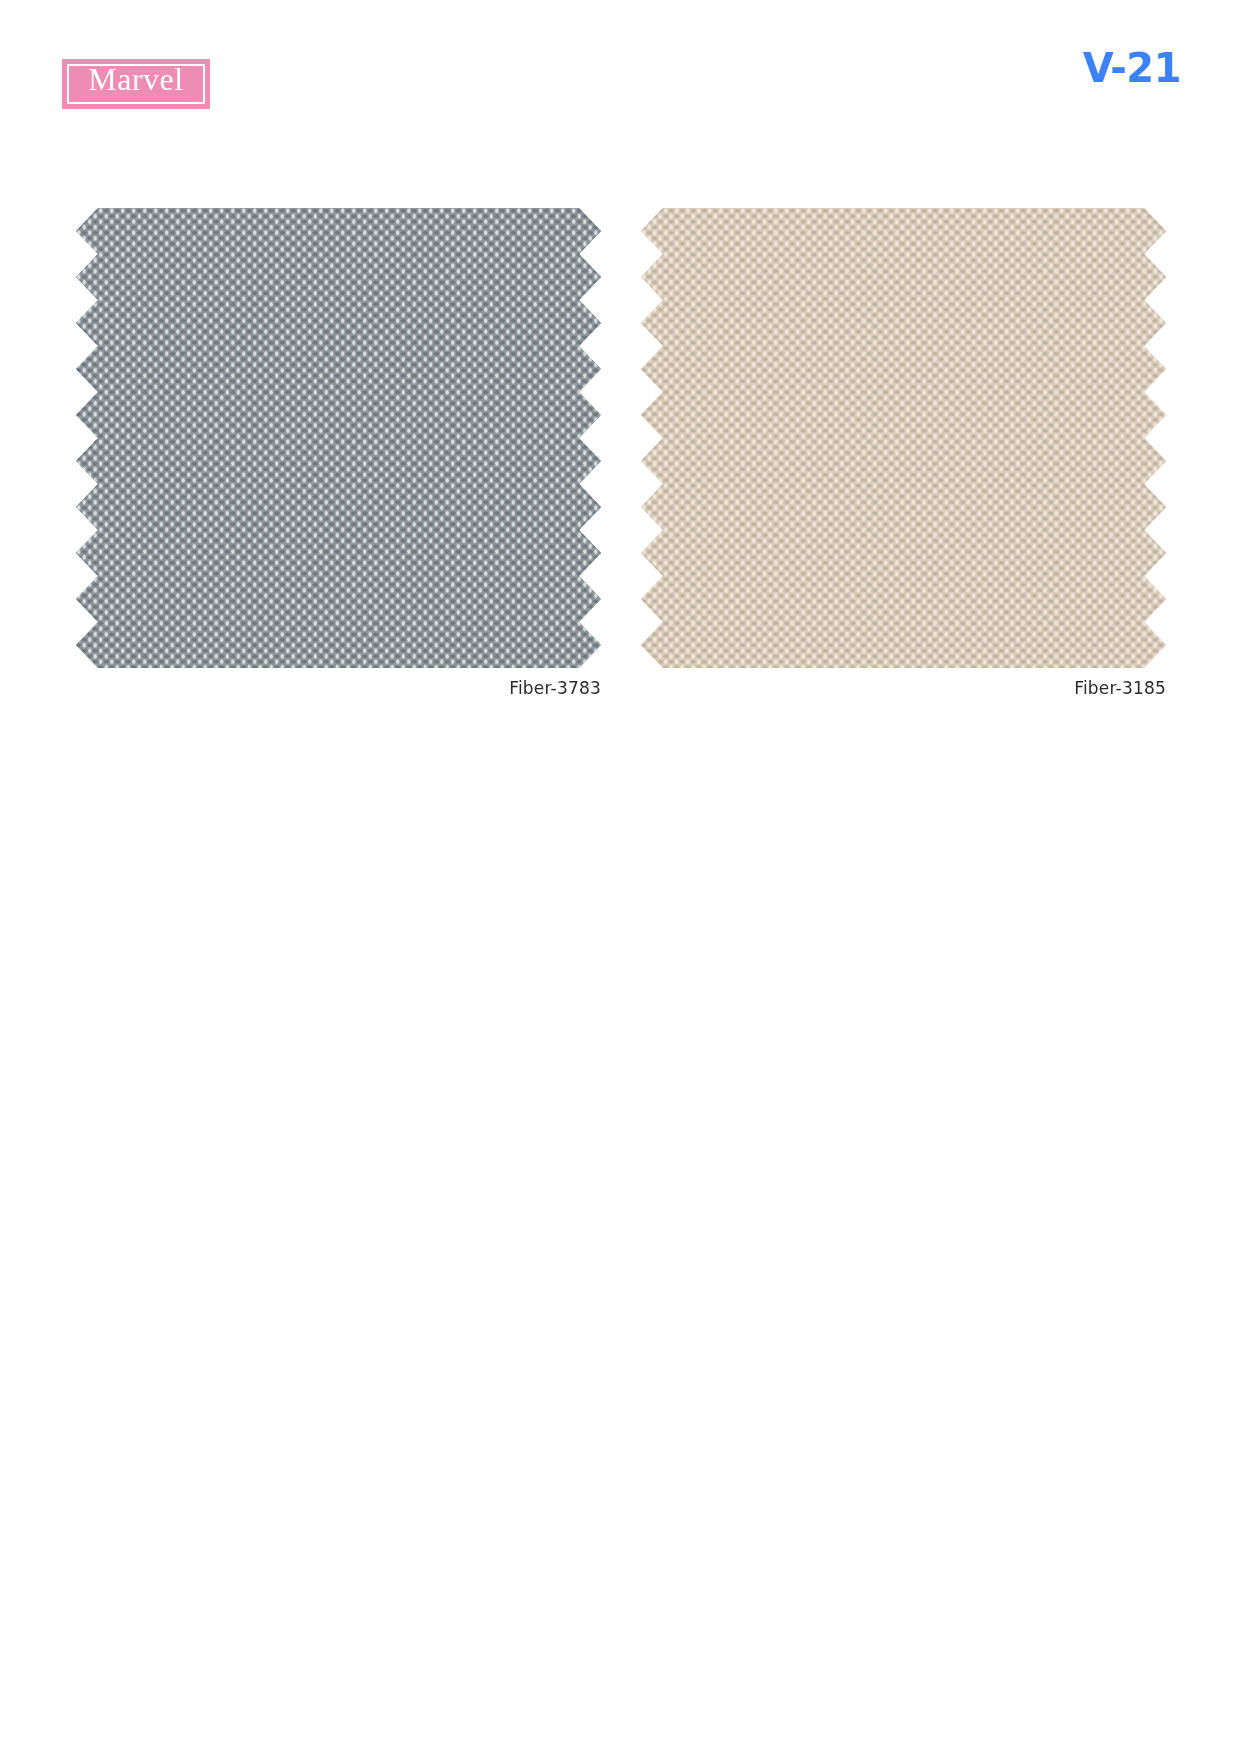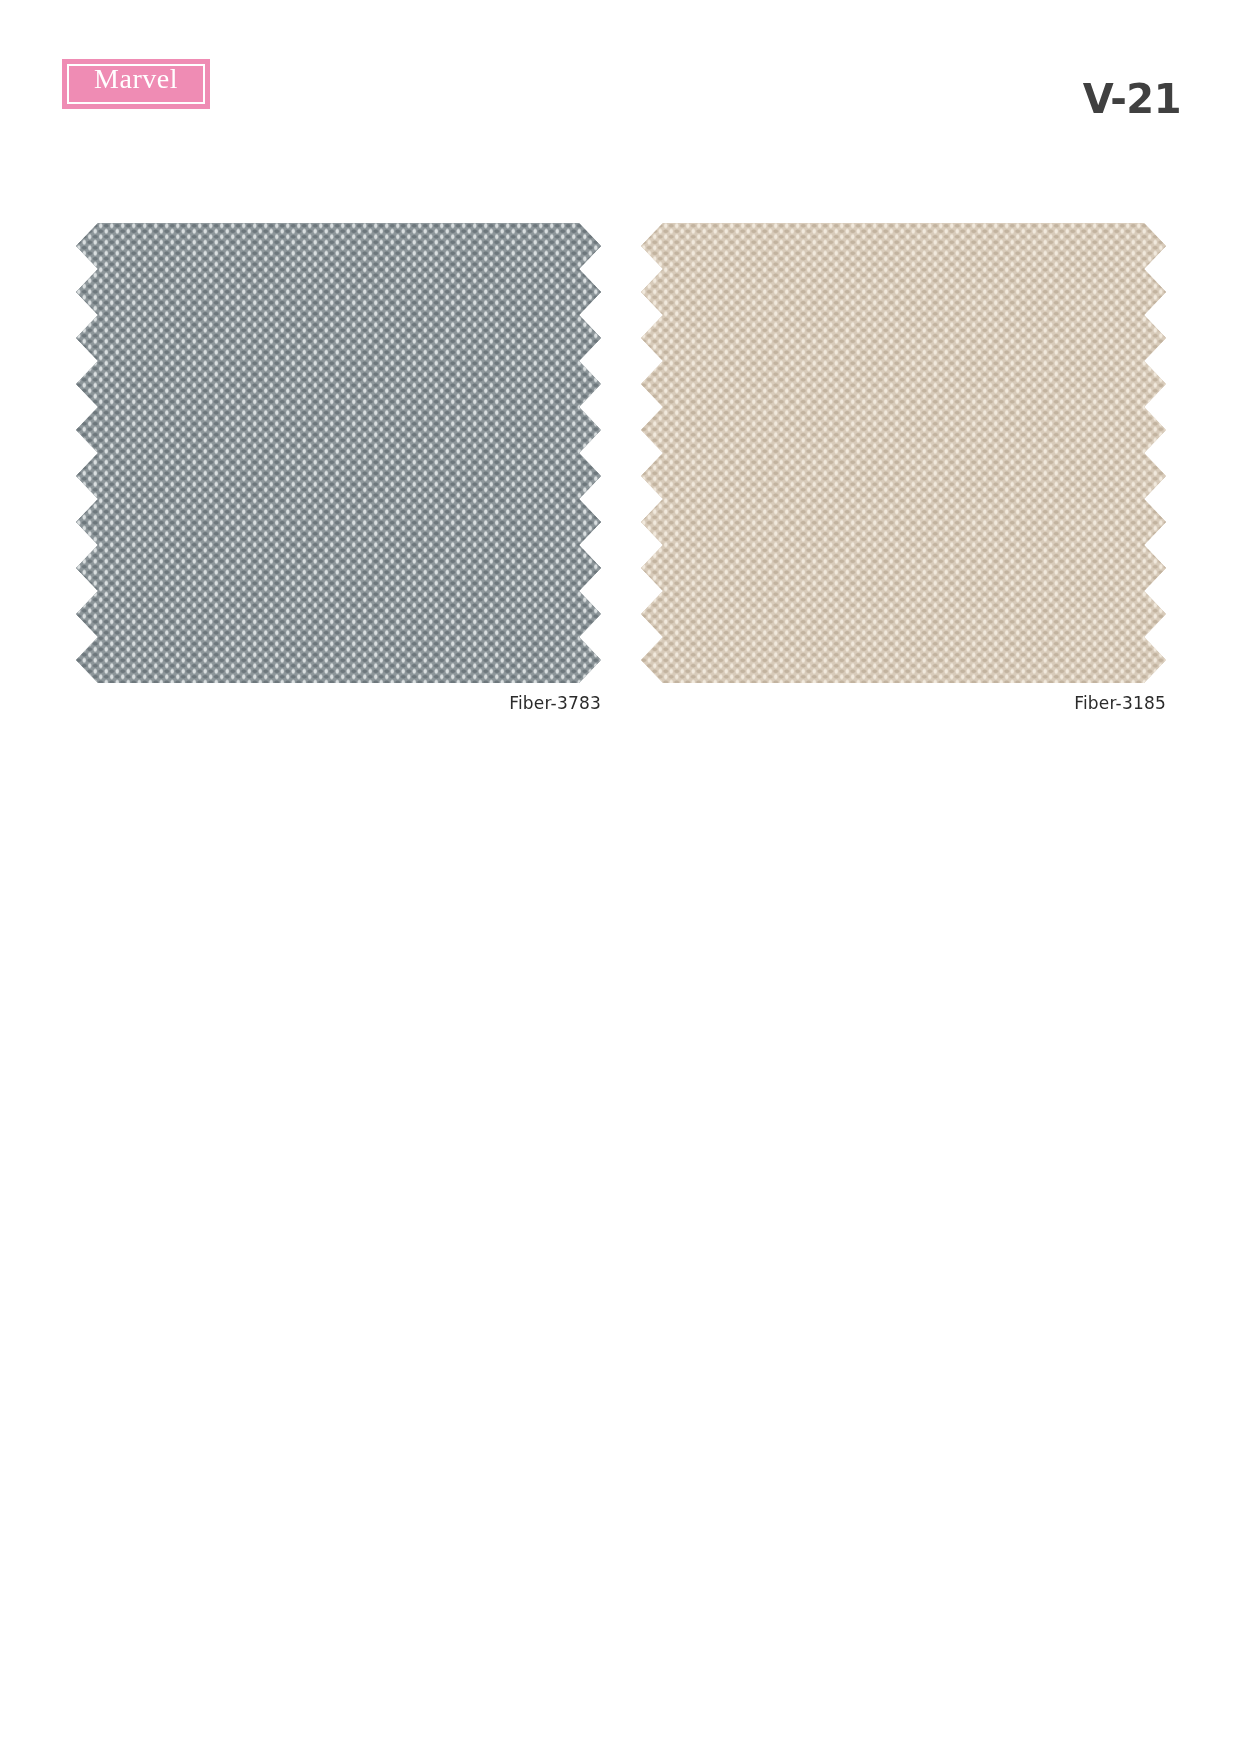--- a/index.html
+++ b/index.html
@@ -45,55 +45,53 @@
     bottom: 5px;
     border: 2px solid #ffffff;
     box-sizing: border-box;
     pointer-events: none;
   }
   .brand-logo .brand-text {
     position: relative;
     z-index: 2;
     color: #ffffff;
     font-family: "Liberation Serif", serif;
-    font-size: 28px;
+    font-size: 32px;
     line-height: 1;
     letter-spacing: 0.5px;
     padding-bottom: 10px;
   }
 
   .collection-code {
     position: absolute;
     right: 60px;
     top: 48px;
-    color: #404040;
+    color: #3b82f6;
     font-family: "DejaVu Sans", sans-serif;
     font-weight: bold;
     font-size: 40px;
     letter-spacing: -0.5px;
     line-height: 1;
-    margin-top: 31px;
   }
 
   
   .swatch-grid {
     position: absolute;
     left: 76px;
     top: 208px;
     width: 1090px;
     height: 470px;
     display: flex;
     justify-content: space-between;
   }
 
   .swatch-cell {
     position: relative;
     width: 525px;
     height: 470px;
-    margin-top: 15px;
   }
 
   .swatch-figure {
     position: relative;
     width: 525px;
     height: 460px;
   }
 
   
   .swatch-fabric {

